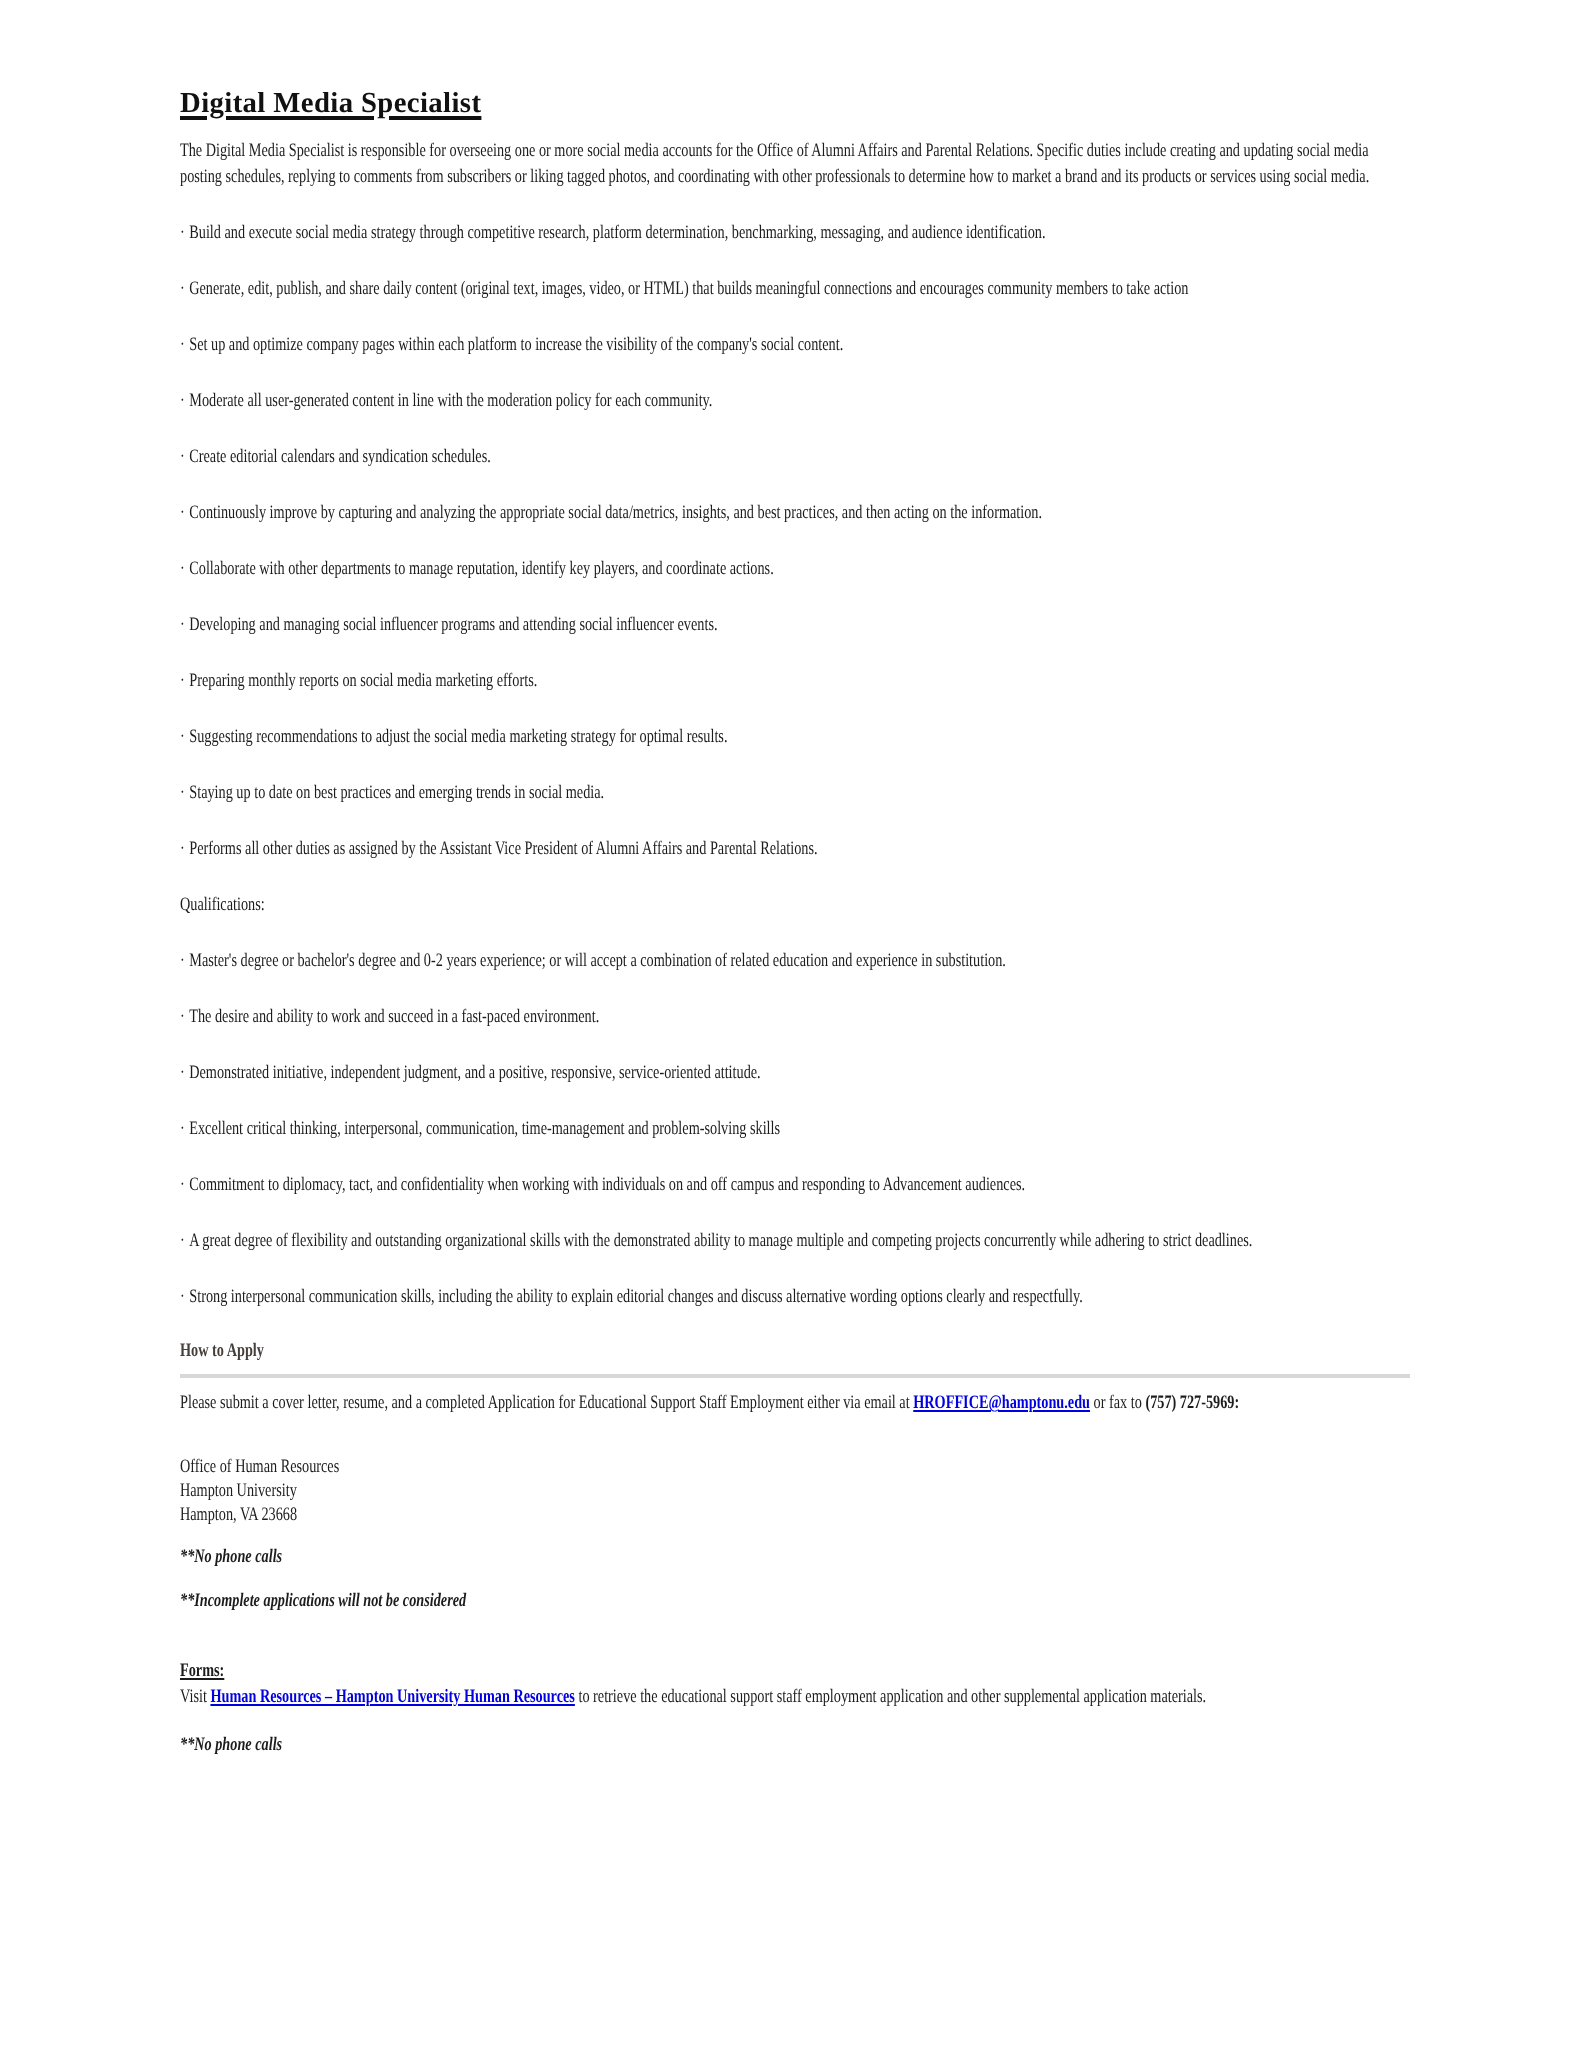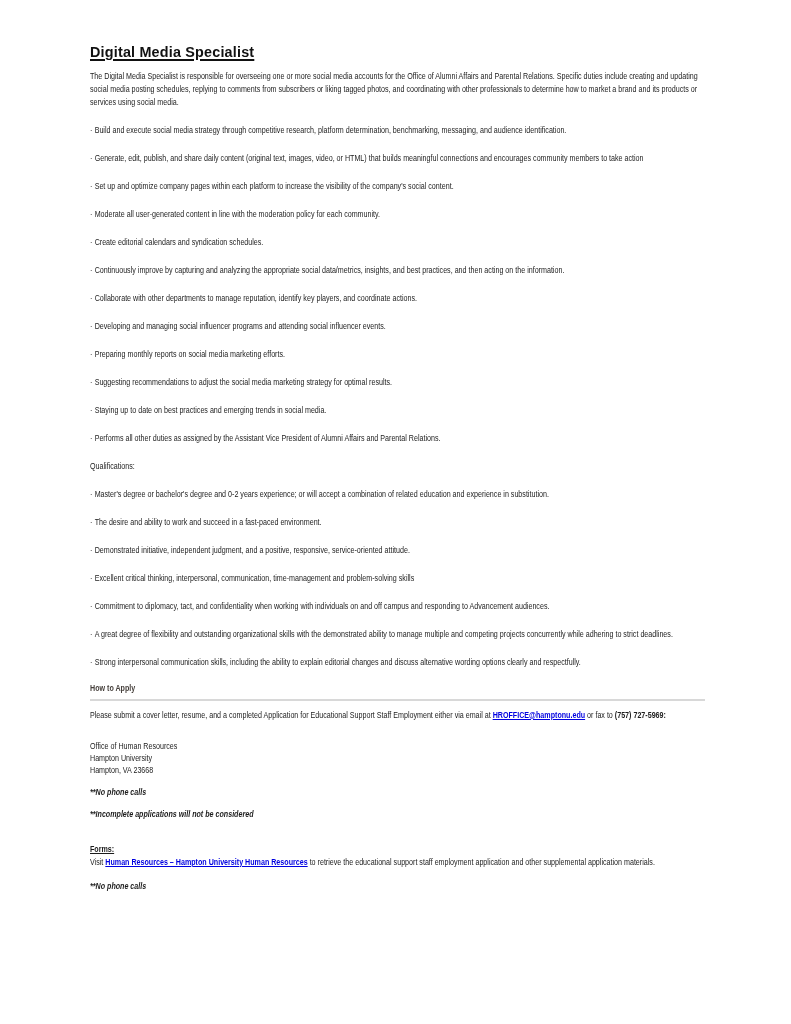--- a/index.html
+++ b/index.html
@@ -5,21 +5,21 @@
   html, body {
     margin: 0;
     padding: 0;
     background: #ffffff;
   }
   .page {
     position: relative;
     width: 791px;
     height: 1024px;
     background: #ffffff;
-    font-family: Liberation Sans, sans-serif;
+    font-family: Liberation Serif, serif;
     color: #1c1c1c;
     overflow: hidden;
   }
   .content {
     position: absolute;
     left: 90px;
     top: 44px;
     width: 820px;
     transform: scaleX(0.75);
     transform-origin: top left;

